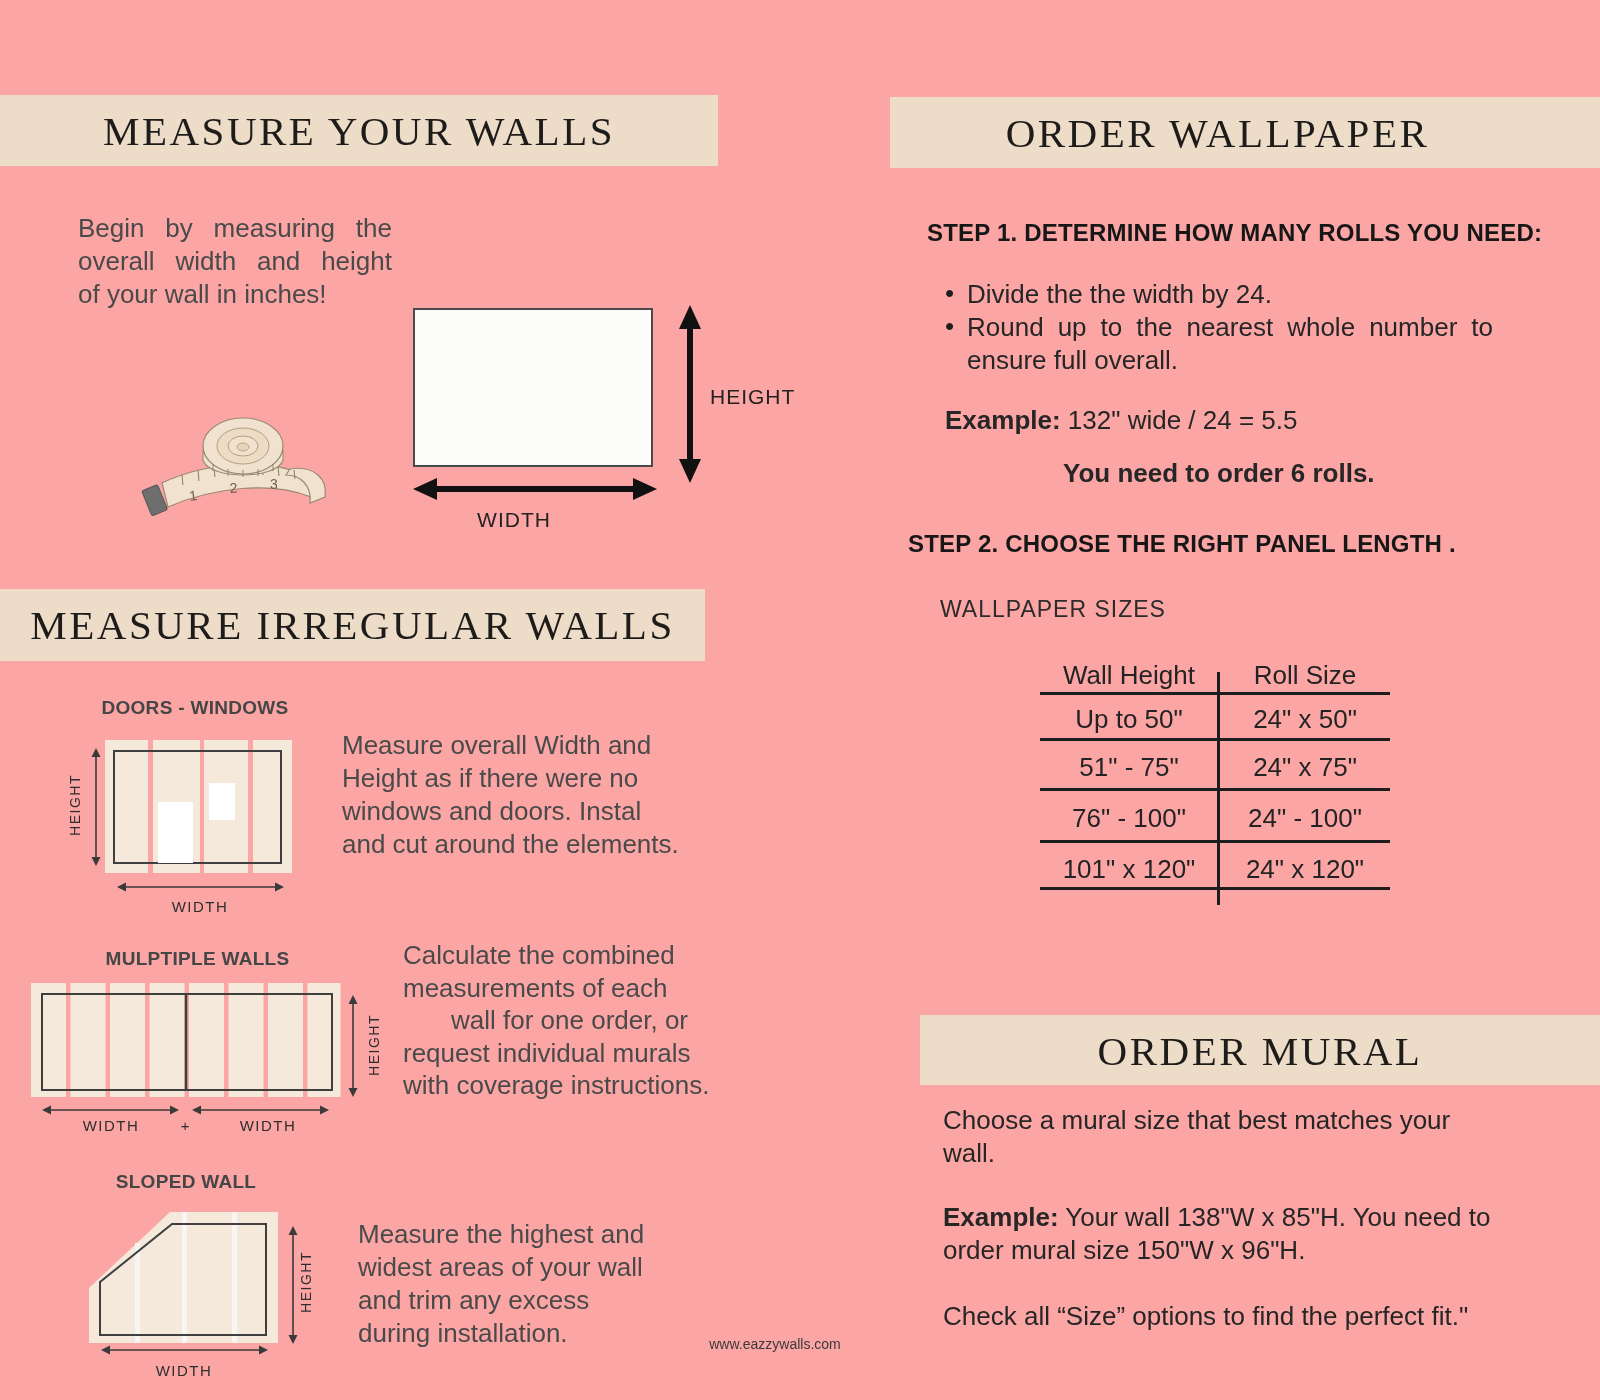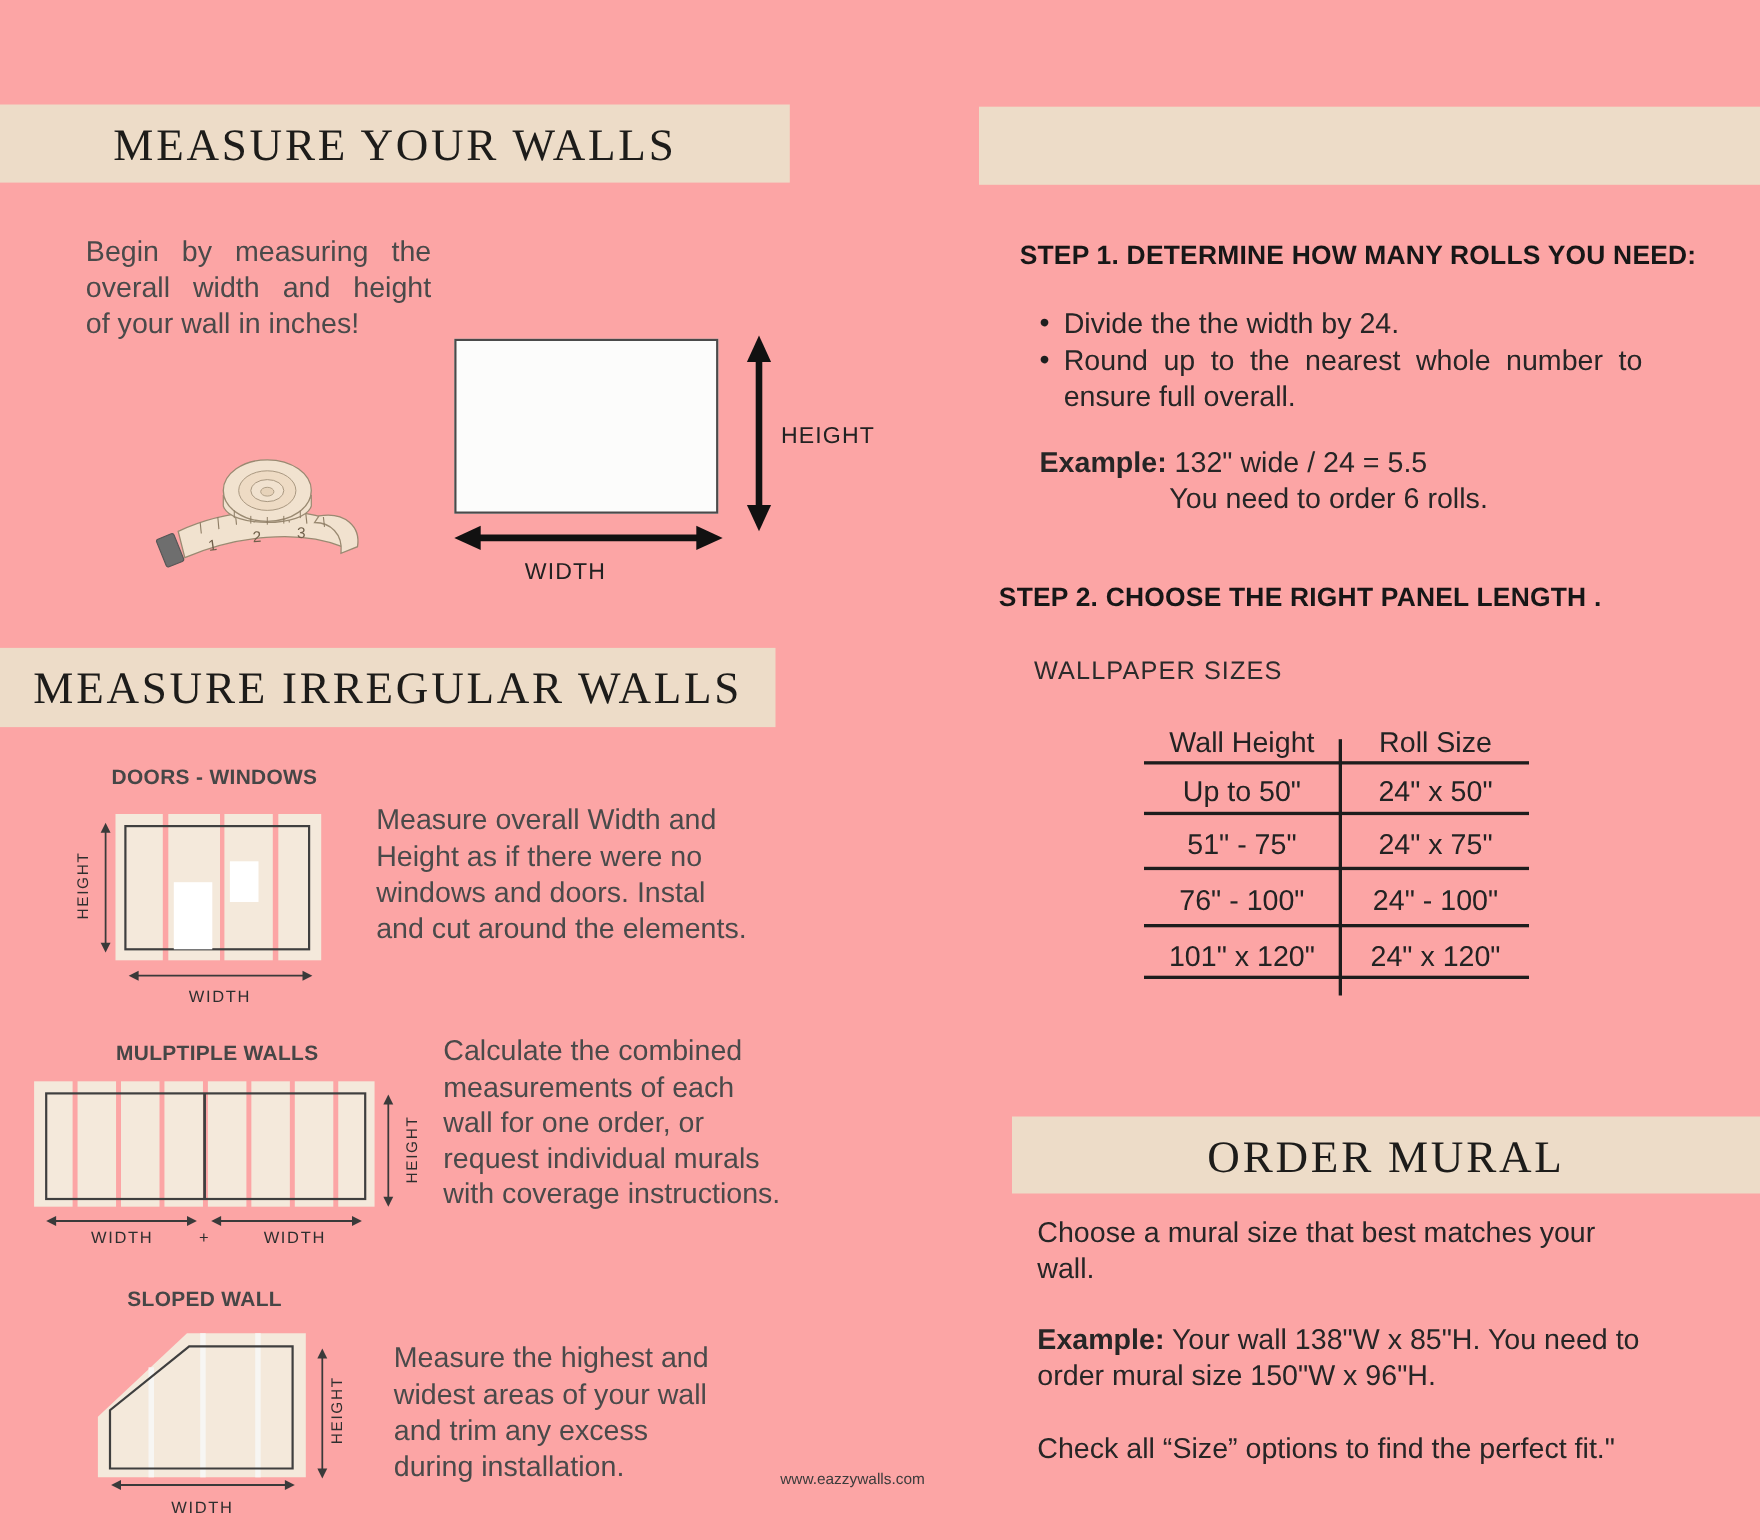--- a/index.html
+++ b/index.html
@@ -151,21 +151,21 @@
       <polygon points="304,135 295,130.5 295,139.5" stroke="none"></polygon>
     </g>
   </svg>
   <div class="abs dim-lab vlabel" style="left:324px;top:1037px;font-size:14px;">HEIGHT</div>
   <div class="abs dim-lab" style="left:71px;top:1117px;width:80px;">WIDTH</div>
   <div class="abs dim-lab" style="left:176px;top:1117px;width:20px;">+</div>
   <div class="abs dim-lab" style="left:228px;top:1117px;width:80px;">WIDTH</div>
   <div class="abs" style="left:403px;top:939px;">
     <div class="body-txt" style="line-height:32.5px;">Calculate the combined</div>
     <div class="body-txt" style="line-height:32.5px;">measurements of each</div>
-    <div class="body-txt" style="line-height:32.5px;">wall for one order, or</div>
+    <div class="body-txt" style="line-height:32.5px;margin-left:48px;">wall for one order, or</div>
     <div class="body-txt" style="line-height:32.5px;">request individual murals</div>
     <div class="body-txt" style="line-height:32.5px;">with coverage instructions.</div>
   </div>
 
   <div class="abs sub-head" style="left:66px;top:1171px;width:240px;">SLOPED WALL</div>
   <svg class="abs" style="left:80px;top:1200px;" width="240" height="160" viewBox="0 0 240 160">
     <polygon points="9,143 9,88 90,12 198,12 198,143" fill="#f4e9db"></polygon>
     <g fill="#f7f6f3">
       <rect x="55" y="43" width="5" height="100"></rect>
       <rect x="102" y="12" width="5" height="131"></rect>
@@ -186,20 +186,21 @@
   <div class="abs dim-lab vlabel" style="left:256px;top:1274px;font-size:14px;">HEIGHT</div>
   <div class="abs dim-lab" style="left:144px;top:1362px;width:80px;">WIDTH</div>
   <div class="abs" style="left:358px;top:1218px;">
     <div class="body-txt">Measure the highest and</div>
     <div class="body-txt">widest areas of your wall</div>
     <div class="body-txt">and trim any excess</div>
     <div class="body-txt">during installation.</div>
   </div>
 
   <div class="abs banner" style="left:890px;top:97px;width:710px;height:71px;"></div>
+  <div class="abs banner-title" style="left:890px;top:109px;width:655px;">ORDER WALLPAPER</div>
 
   <div class="abs step-head" style="left:927px;top:219px;">STEP 1. DETERMINE HOW MANY ROLLS YOU NEED:</div>
 
   <div class="abs" style="left:945px;top:278px;width:548px;">
     <div style="display:flex;">
       <span class="bullet-dot" style="width:22px;">•</span>
       <span class="body-dark">Divide the the width by 24.</span>
     </div>
     <div style="display:flex;">
       <span class="bullet-dot" style="width:22px;">•</span>
@@ -207,21 +208,21 @@
     </div>
     <div style="display:flex;">
       <span style="width:22px;"></span>
       <span class="body-dark">ensure full overall.</span>
     </div>
   </div>
 
   <div class="abs body-dark" style="left:945px;top:404px;">
     <b>Example:</b><span> 132" wide / 24 = 5.5</span>
   </div>
-  <div class="abs body-dark" style="left:1063px;top:437px;">You need to order 6 rolls.</div>
+  <div class="abs body-dark" style="left:1063px;top:457px;font-weight:bold;">You need to order 6 rolls.</div>
 
   <div class="abs step-head" style="left:908px;top:530px;">STEP 2. CHOOSE THE RIGHT PANEL LENGTH .</div>
 
   <div class="abs" style="left:940px;top:596px;width:500px;text-align:left;font-size:23px;letter-spacing:1px;color:#2b2b2b;">WALLPAPER SIZES</div>
 
   <div class="abs cell" style="left:1040px;top:660px;width:178px;">Wall Height</div>
   <div class="abs cell" style="left:1220px;top:660px;width:170px;">Roll Size</div>
 
   <div class="abs tline" style="left:1040px;top:692px;width:350px;height:2.5px;"></div>
   <div class="abs tline" style="left:1040px;top:738px;width:350px;height:2.5px;"></div>

